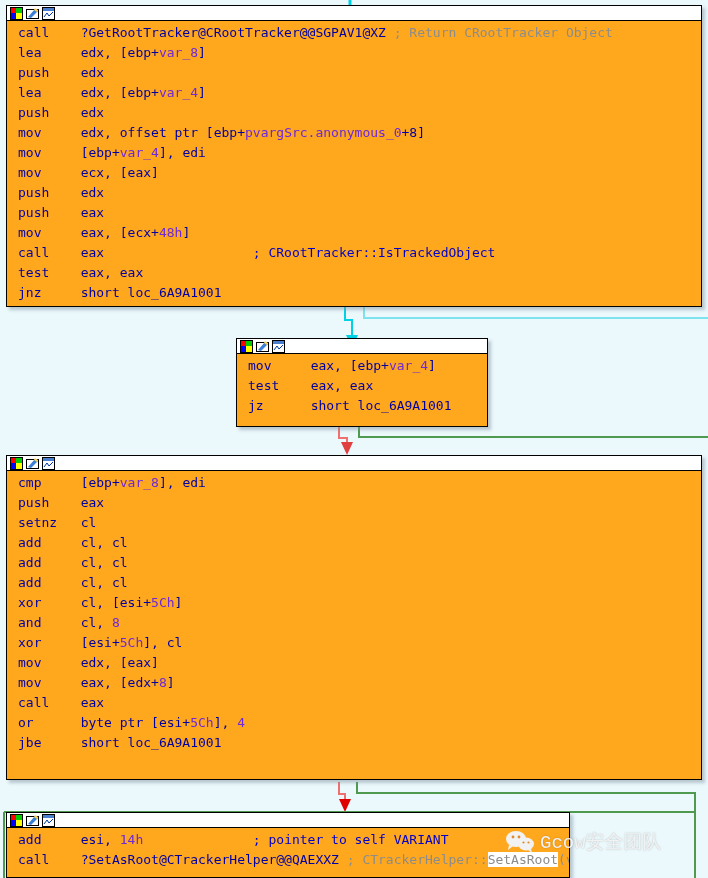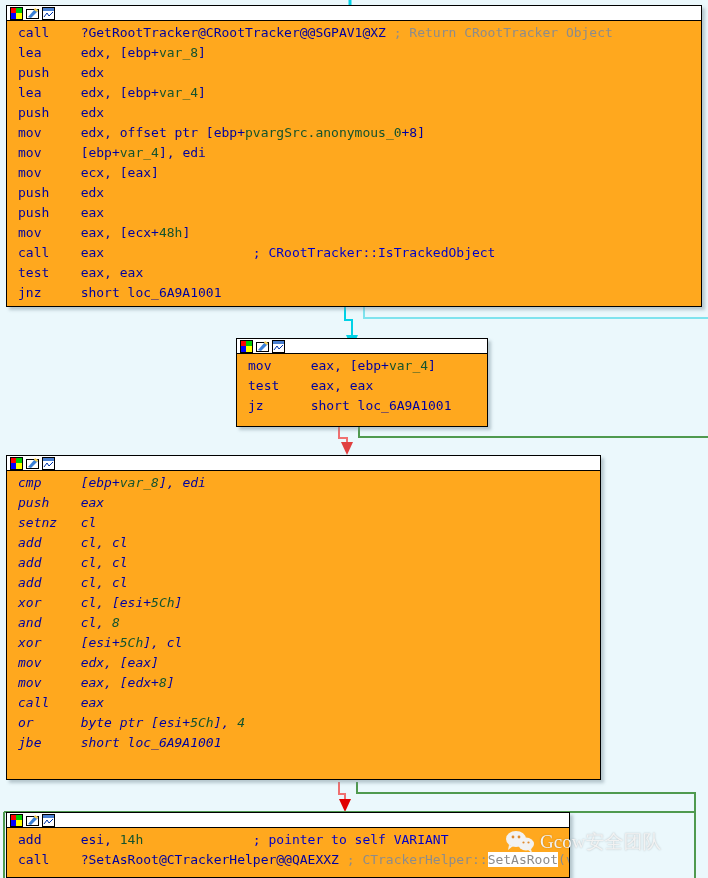--- a/index.html
+++ b/index.html
@@ -58,37 +58,37 @@
     white-space: pre;
     font-family: "DejaVu Sans Mono", "Liberation Mono", monospace;
     font-size: 13px;
     line-height: 20px;
     height: 20px;
     color: #0000a0;
     padding-left: 11px;
     overflow: hidden;
   }
   .mn    { color: #0000a0; }           
-  .var   { color: #14532d; }
+  .var   { color: #6d28d9; }
   .cmt   { color: #0000c8; text-align: right; }           
   .rcmt  { color: #8c8c8c; }           
   .hl    { background: #ffffff; }      
 
   
   #watermark {
     position: absolute;
     z-index: 3;
     left: 505px;
     top: 829px;
     display: flex;
     align-items: center;
     pointer-events: none;
   }
   #wm-text {
-    font-family: Liberation Serif, serif;
+    font-family: Liberation Mono, monospace;
     font-size: 19px;
     color: #f2f2f2;
     letter-spacing: 0px;
     text-shadow: 0 0 2px rgba(0,0,0,0.25);
   }
   #wm-logo { margin-right: 5px; display:block; }
 </style>
 </head>
 <body>
 
@@ -177,21 +177,21 @@
       <path d="M2 10 L5 6 L7 9 L11 5" stroke="#0033aa" fill="none" stroke-width="1"></path>
     </svg>
   </div>
   <div class="node-body">
       <div class="insn"><span class="mn">mov     </span><span class="mn">eax, [ebp+</span><span class="var">var_4</span><span class="mn">]</span></div>
       <div class="insn"><span class="mn">test    </span><span class="mn">eax, eax</span></div>
       <div class="insn"><span class="mn">jz      </span><span class="mn">short loc_6A9A1001</span></div>
     </div>
 </div>
 
-<div class="node" style="left:6px; top:455px; width:595px; height:325px;font-style:italic;">
+<div class="node" style="left:6px; top:455px; width:696px; height:325px;">
   <div class="node-titlebar">
     <svg class="tb-icon" viewBox="0 0 13 13">
       <rect x="0" y="0" width="13" height="13" fill="#000"></rect>
       <rect x="1" y="1" width="5" height="5" fill="#ff0000"></rect>
       <rect x="6" y="1" width="6" height="5" fill="#00cc00"></rect>
       <rect x="1" y="6" width="5" height="6" fill="#0000ff"></rect>
       <rect x="6" y="6" width="6" height="6" fill="#ffff00"></rect>
     </svg>
     <svg class="tb-icon" viewBox="0 0 13 13">
       <rect x="0" y="2" width="13" height="10" fill="#000"></rect>

